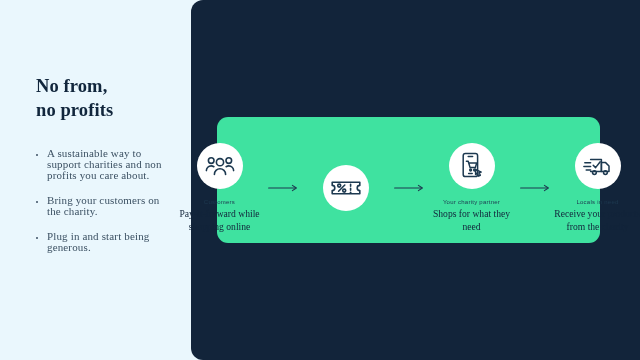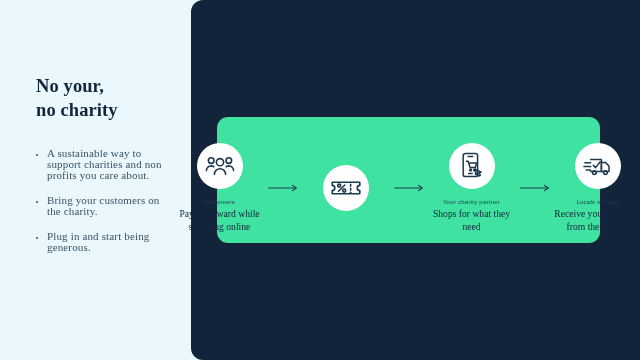--- a/index.html
+++ b/index.html
@@ -147,22 +147,22 @@
     justify-content: center;
   }
   .flow-arrow svg { display: block; }
 </style>
 </head>
 <body>
 
 <div id="left-column">
 
   <div id="page-title">
-    <span class="title-line">No your,</span>
-    <span class="title-line">no charity</span>
+    <span class="title-line">No from,</span>
+    <span class="title-line">no profits</span>
   </div>
 
   <ul id="benefits-list">
     <li class="benefit-item">
       <span class="bullet-dot"></span>
       <span>A sustainable way to support charities and non profits you care about.</span>
     </li>
     <li class="benefit-item">
       <span class="bullet-dot"></span>
       <span>Bring your customers on the charity.</span>

